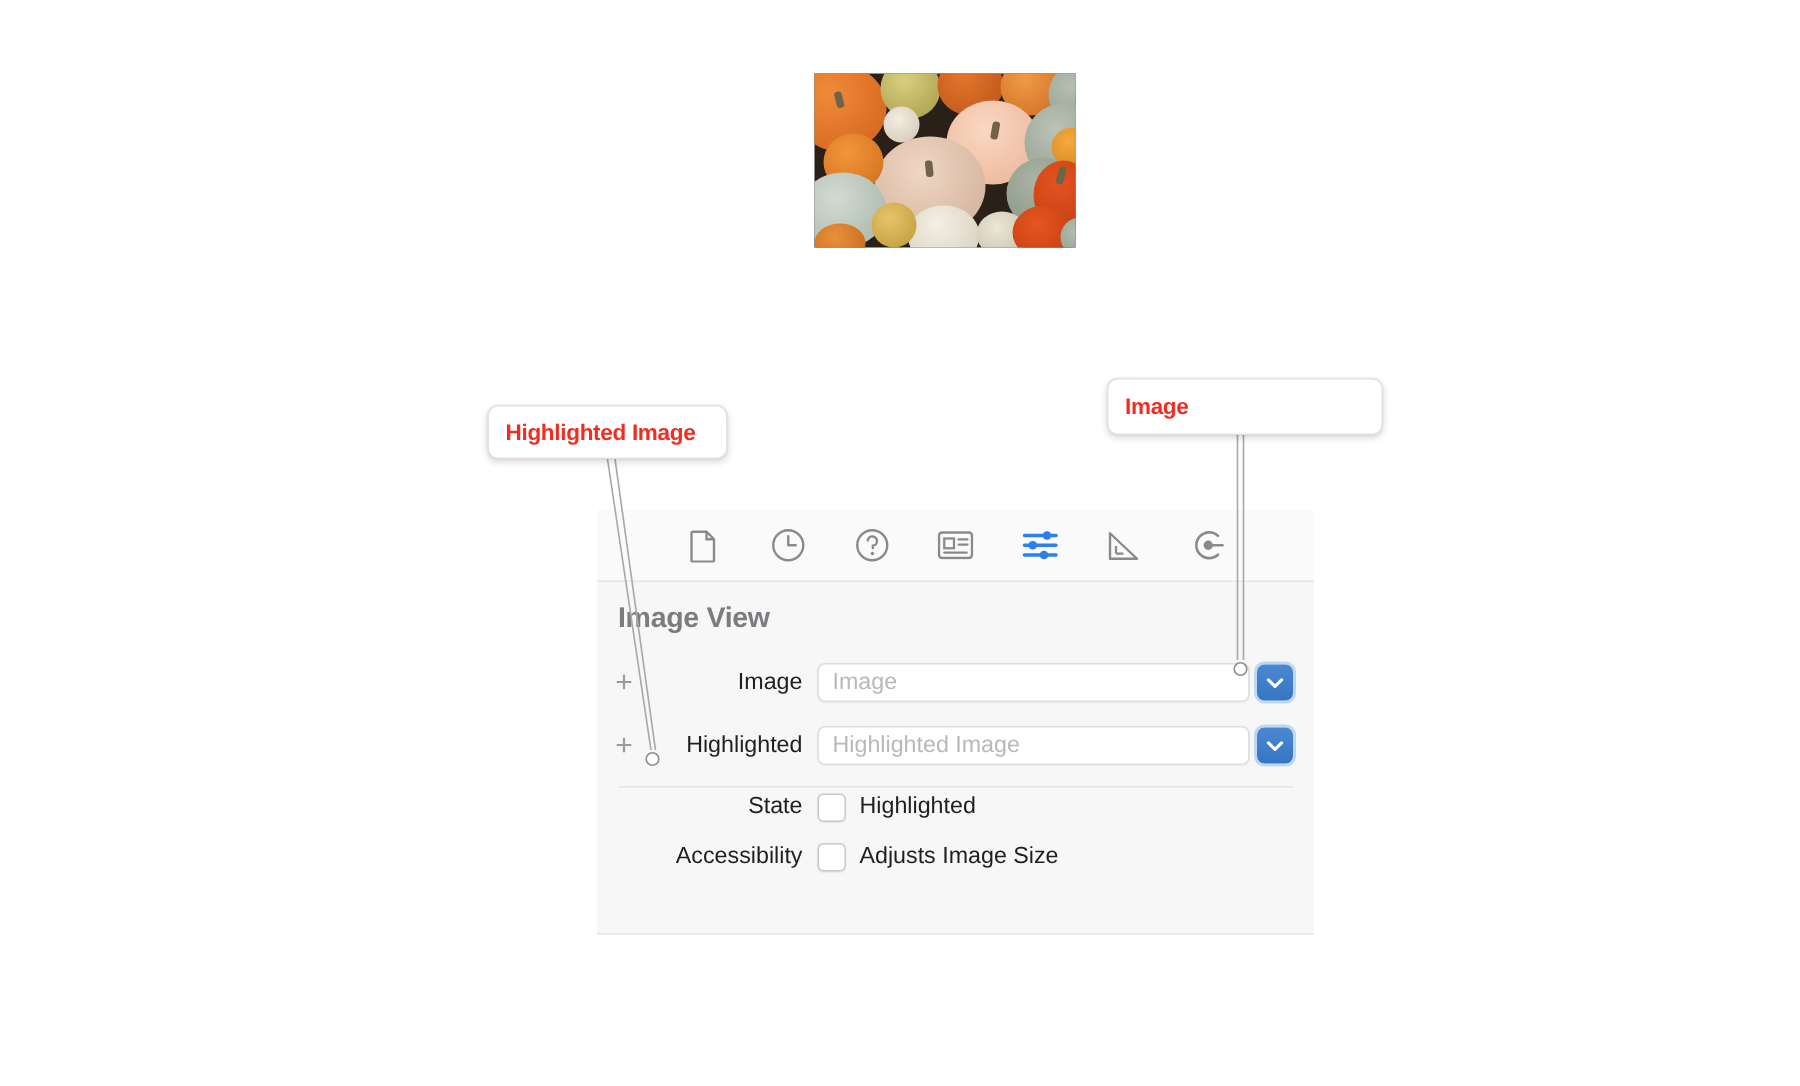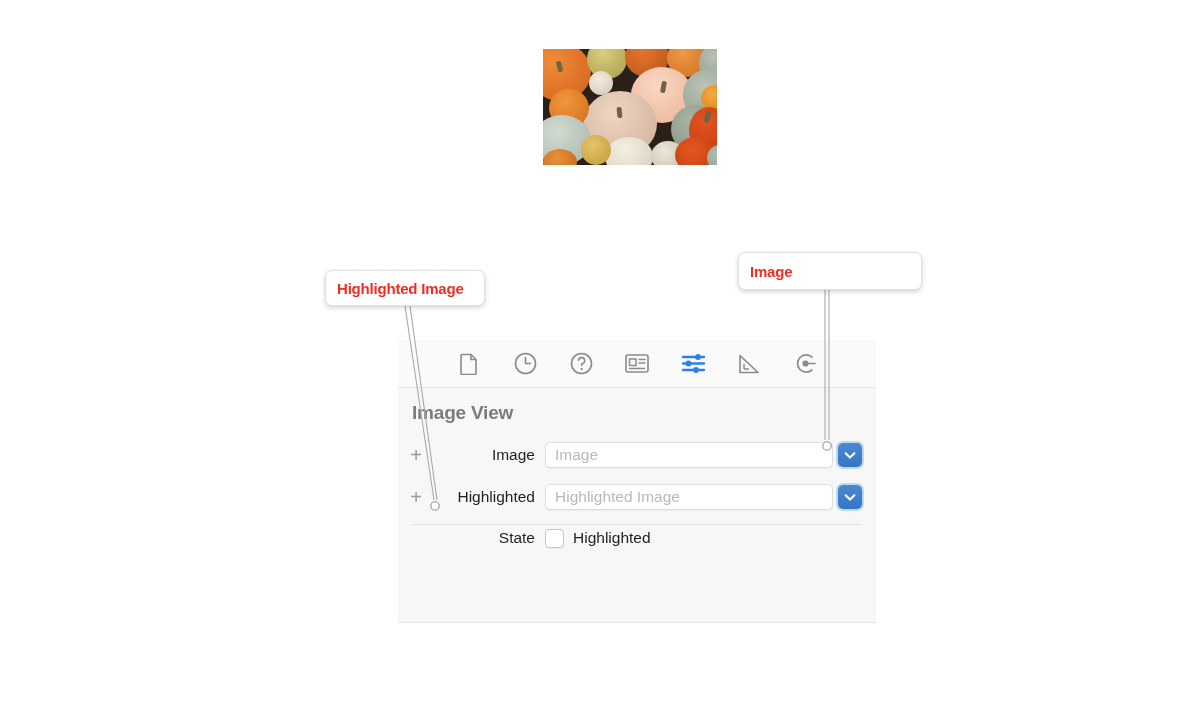--- a/index.html
+++ b/index.html
@@ -334,19 +334,24 @@
       </div>
 
       <div class="divider"></div>
 
       <div class="check-row">
         <div class="check-label">State</div>
         <div class="checkbox"></div>
         <div class="check-text">Highlighted</div>
       </div>
 
+      <div class="check-row">
+        <div class="check-label">Accessibility</div>
+        <div class="checkbox"></div>
+        <div class="check-text">Adjusts Image Size</div>
+      </div>
 
     </div>
 
     <div class="bottom-rule"></div>
   </div>
 
 </div>
 
 </body></html>

